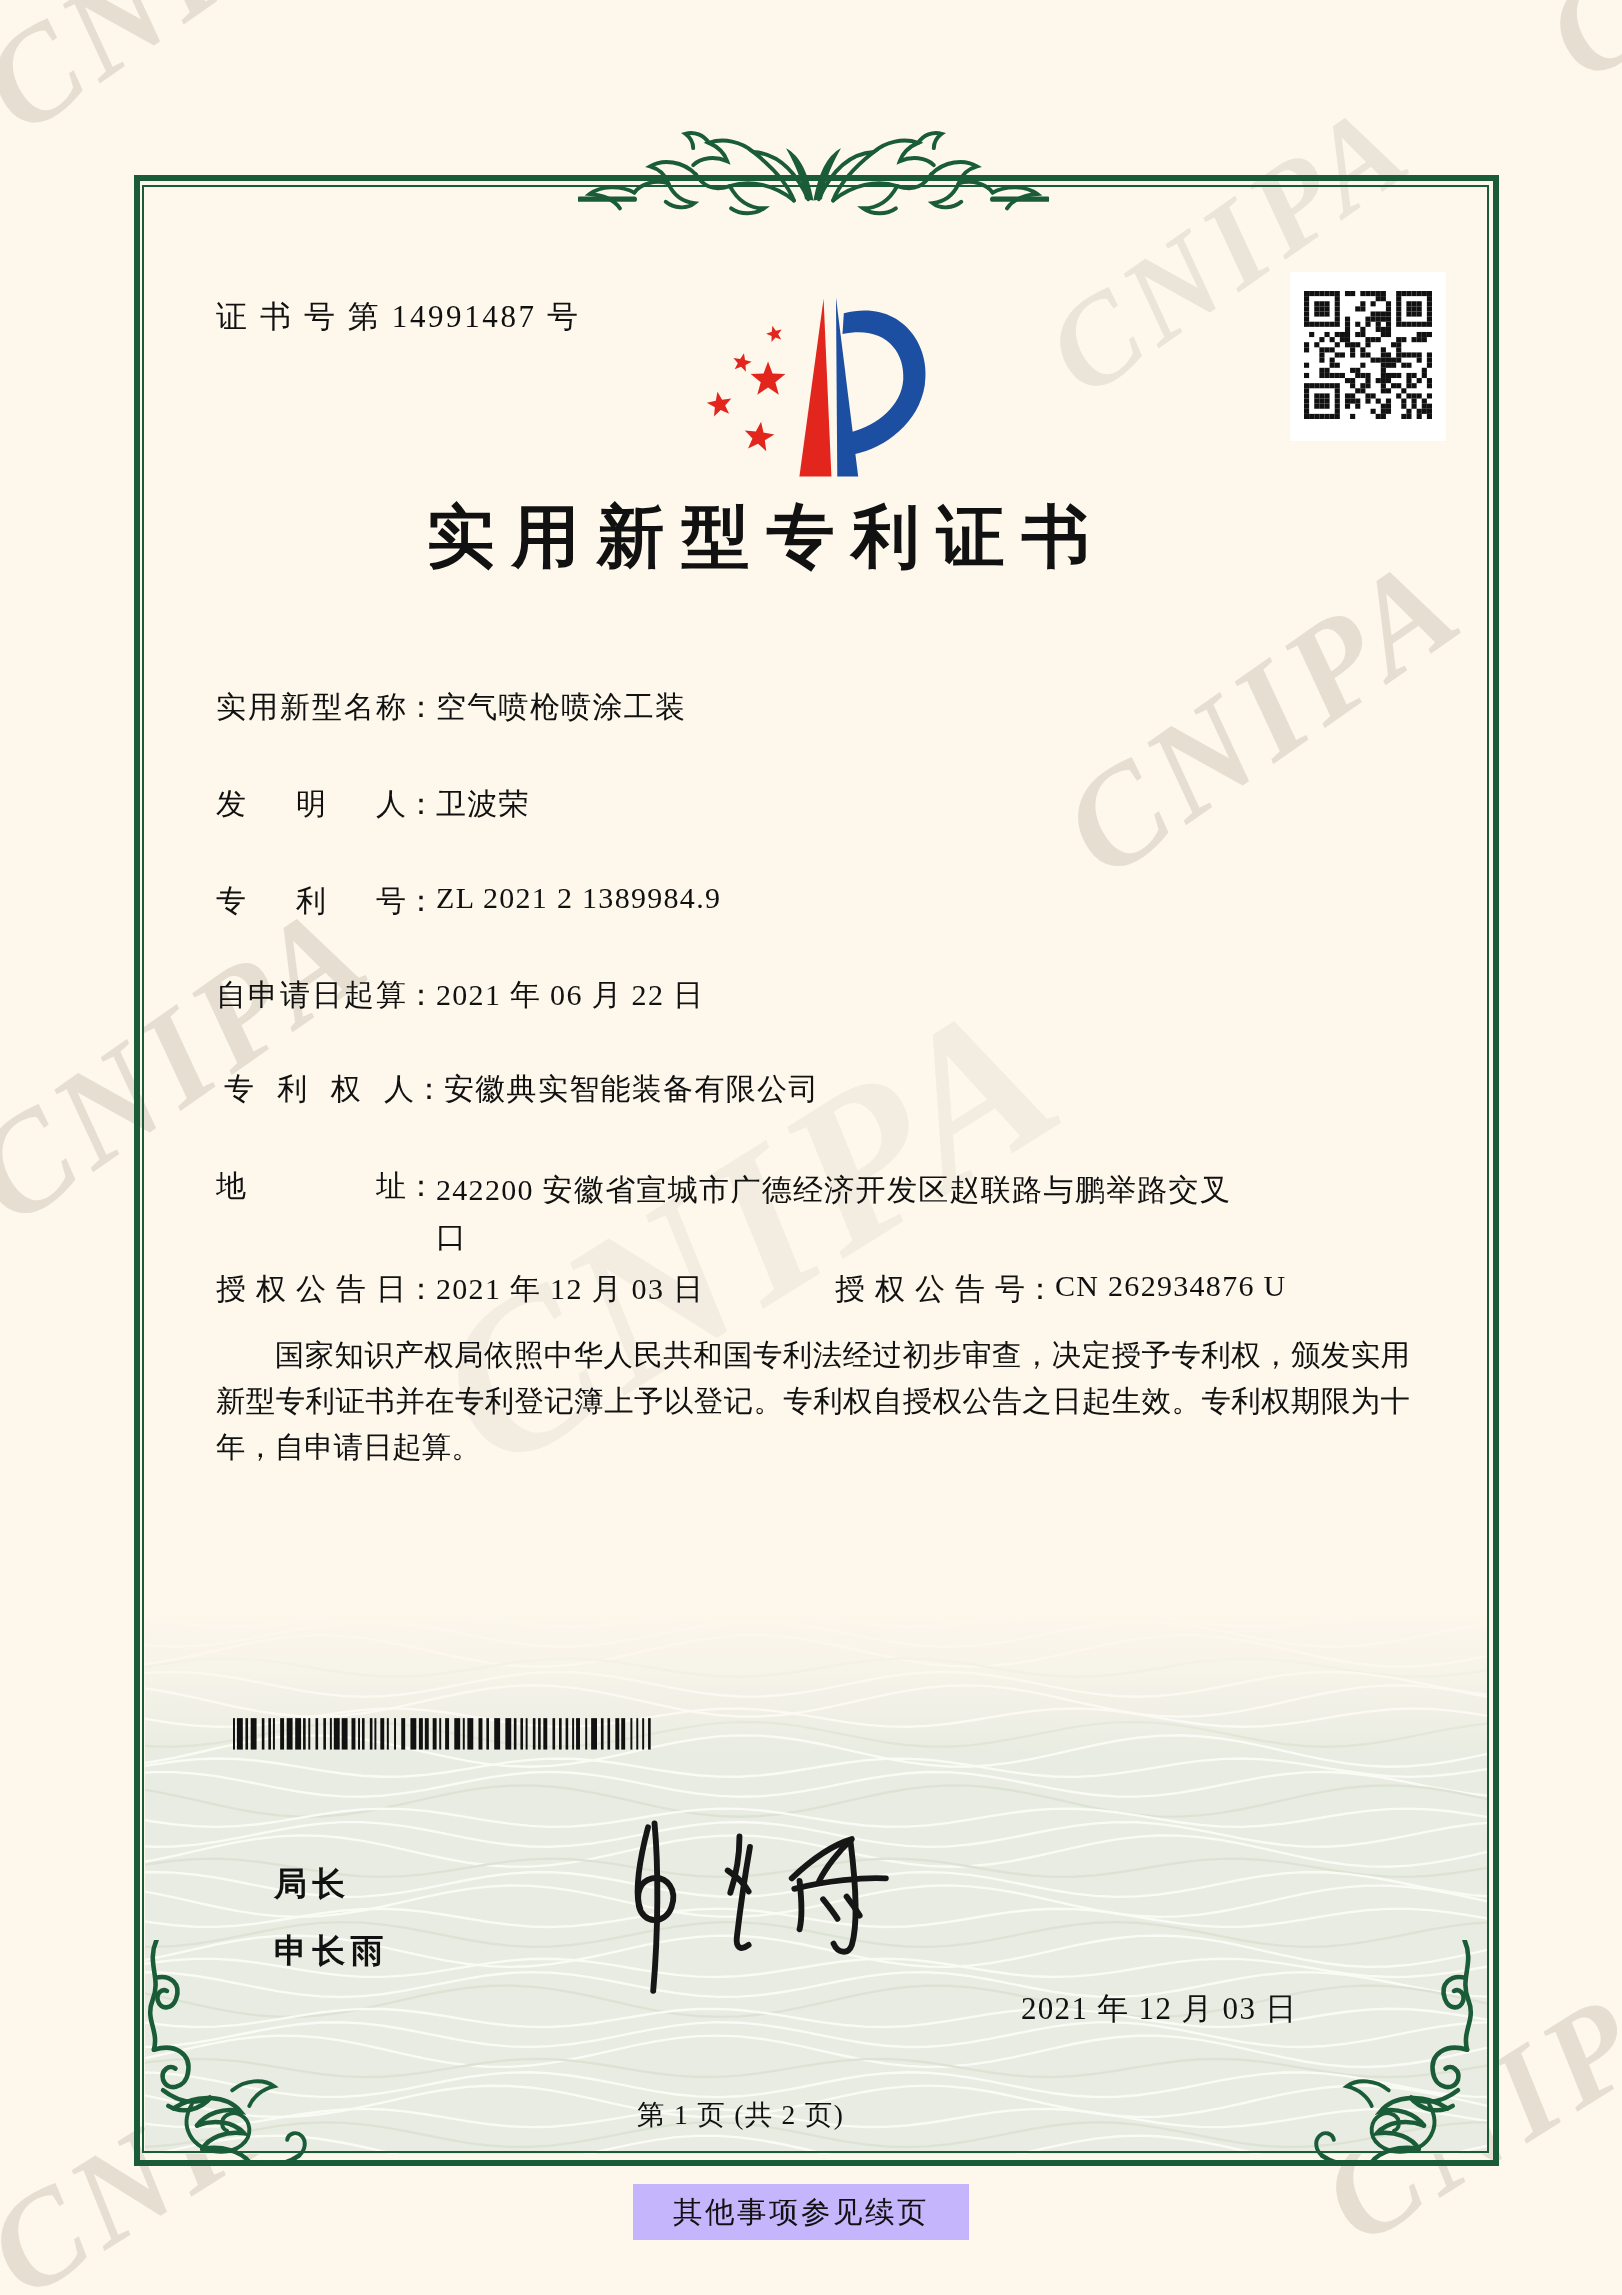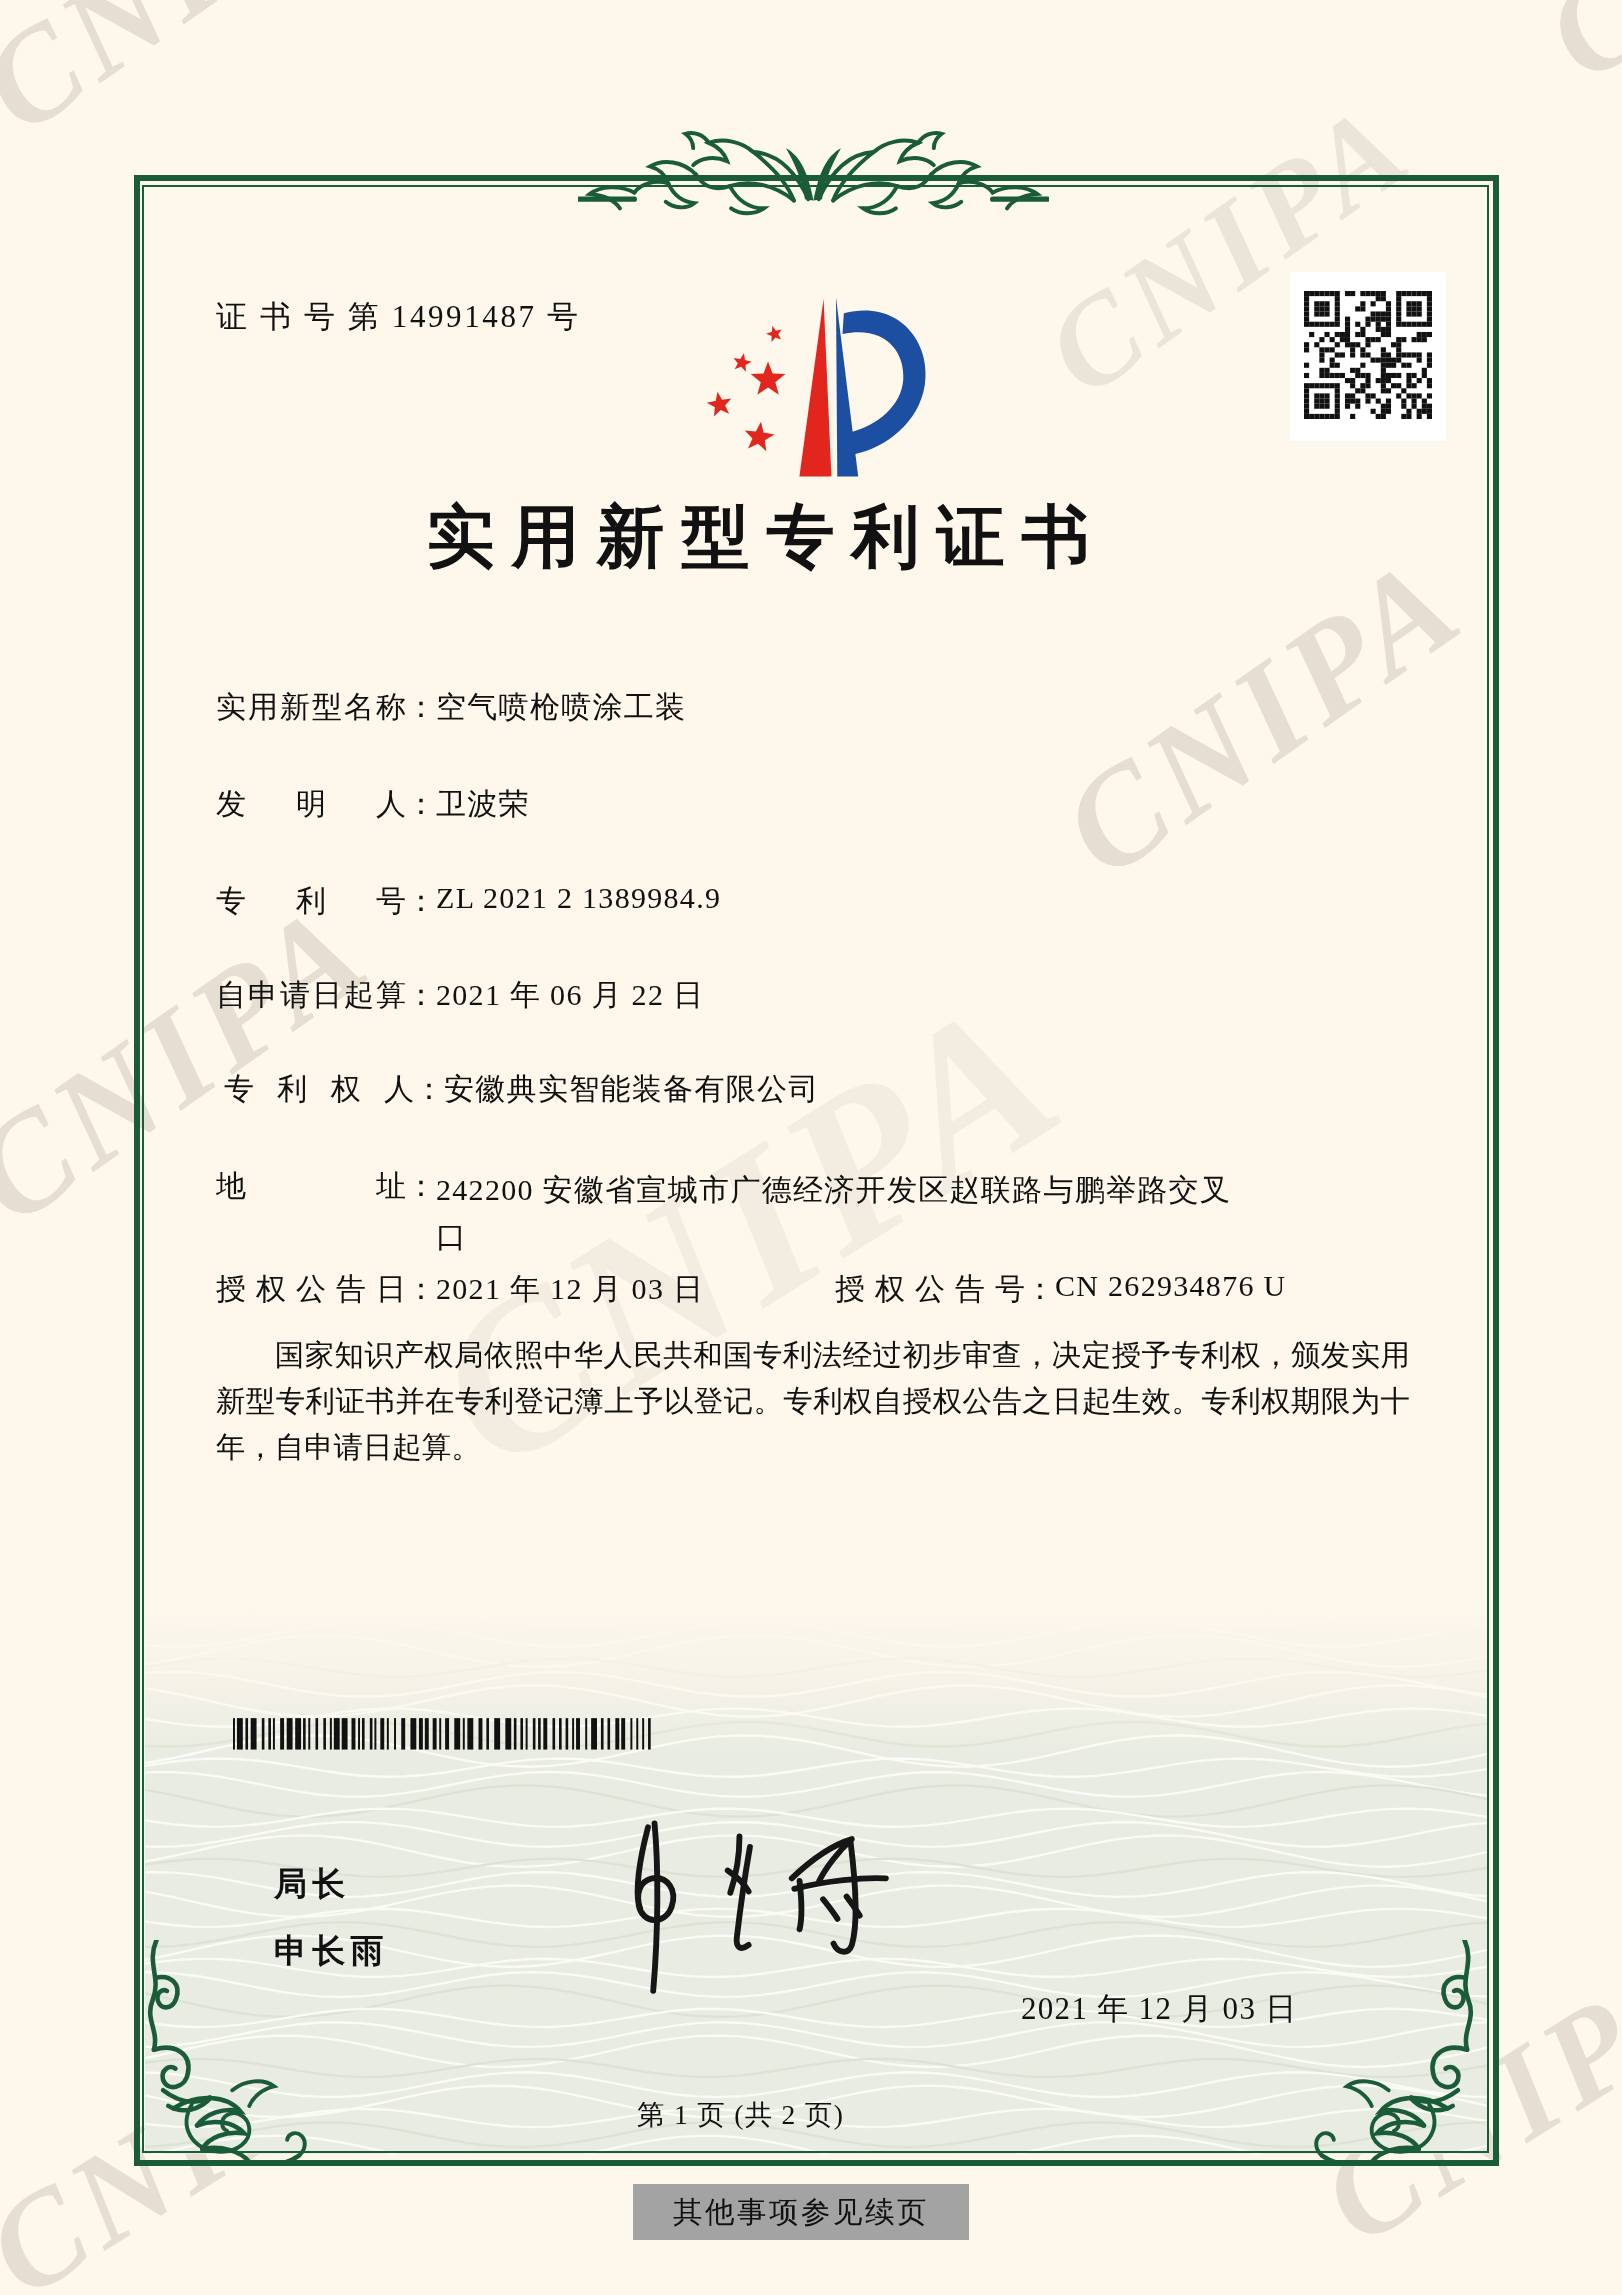--- a/index.html
+++ b/index.html
@@ -44,21 +44,21 @@
   .fvalue{display:inline-block;vertical-align:top;letter-spacing:1.3px;}
   .fvalue.wrap{white-space:normal;width:805px;line-height:47px;}
   .grant2{position:absolute;left:619px;top:0;white-space:nowrap;}
   .paras{left:216px;top:1332px;width:1194px;font-size:29.4px;line-height:46px;}
   .paras p{margin:0;text-align:justify;text-indent:2em;}
   .sig-label{left:234px;font-family:"Liberation Sans","DejaVu Sans",sans-serif;
     font-weight:600;font-size:33px;letter-spacing:5.2px;margin-left:40px;}
   .issue-date{left:1021px;top:1988px;font-size:31px;letter-spacing:1.3px;}
   .page-info{left:637px;top:2097px;font-size:27.5px;letter-spacing:1.3px;}
   .footer-strip{
-    left:633px;top:2184px;width:336px;height:56px;background:#a3a3a3;
+    left:633px;top:2184px;width:336px;height:56px;background:#c4b5fd;
     text-align:center;line-height:56px;font-size:29.4px;letter-spacing:2.6px;
   }
   
   .qr-box{left:1290px;top:272px;width:156px;height:169px;background:#ffffff;}
   .wave-band{left:145px;top:1611px;width:1343px;height:543px;background:#e9ece2;}
   .wave-fade{
     left:145px;top:1611px;width:1343px;height:144px;
     background:linear-gradient(180deg,#fdf7ec 0%,rgba(253,247,236,0.65) 45%,rgba(253,247,236,0) 100%);
   }
   svg{display:block;}

